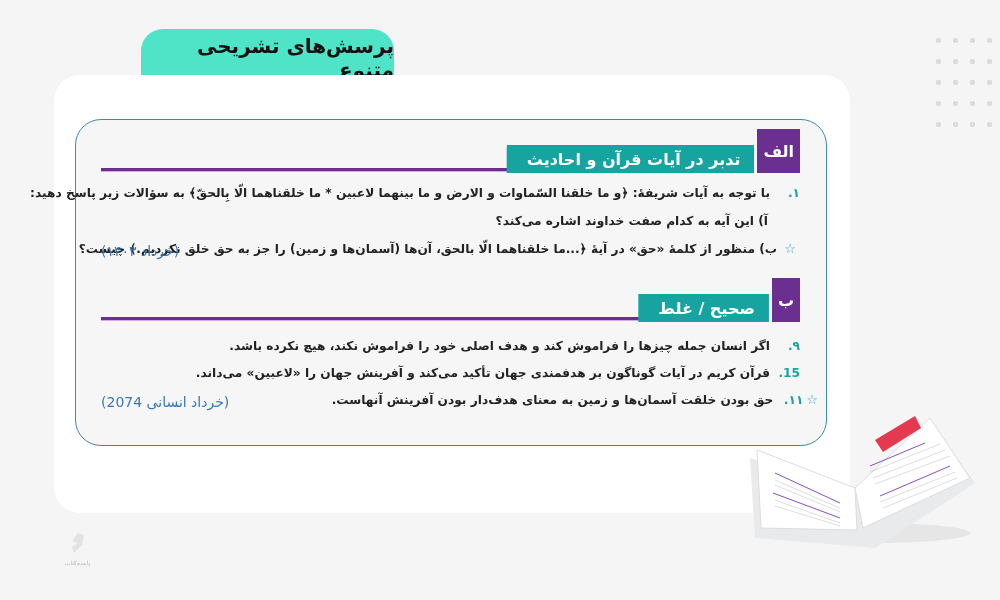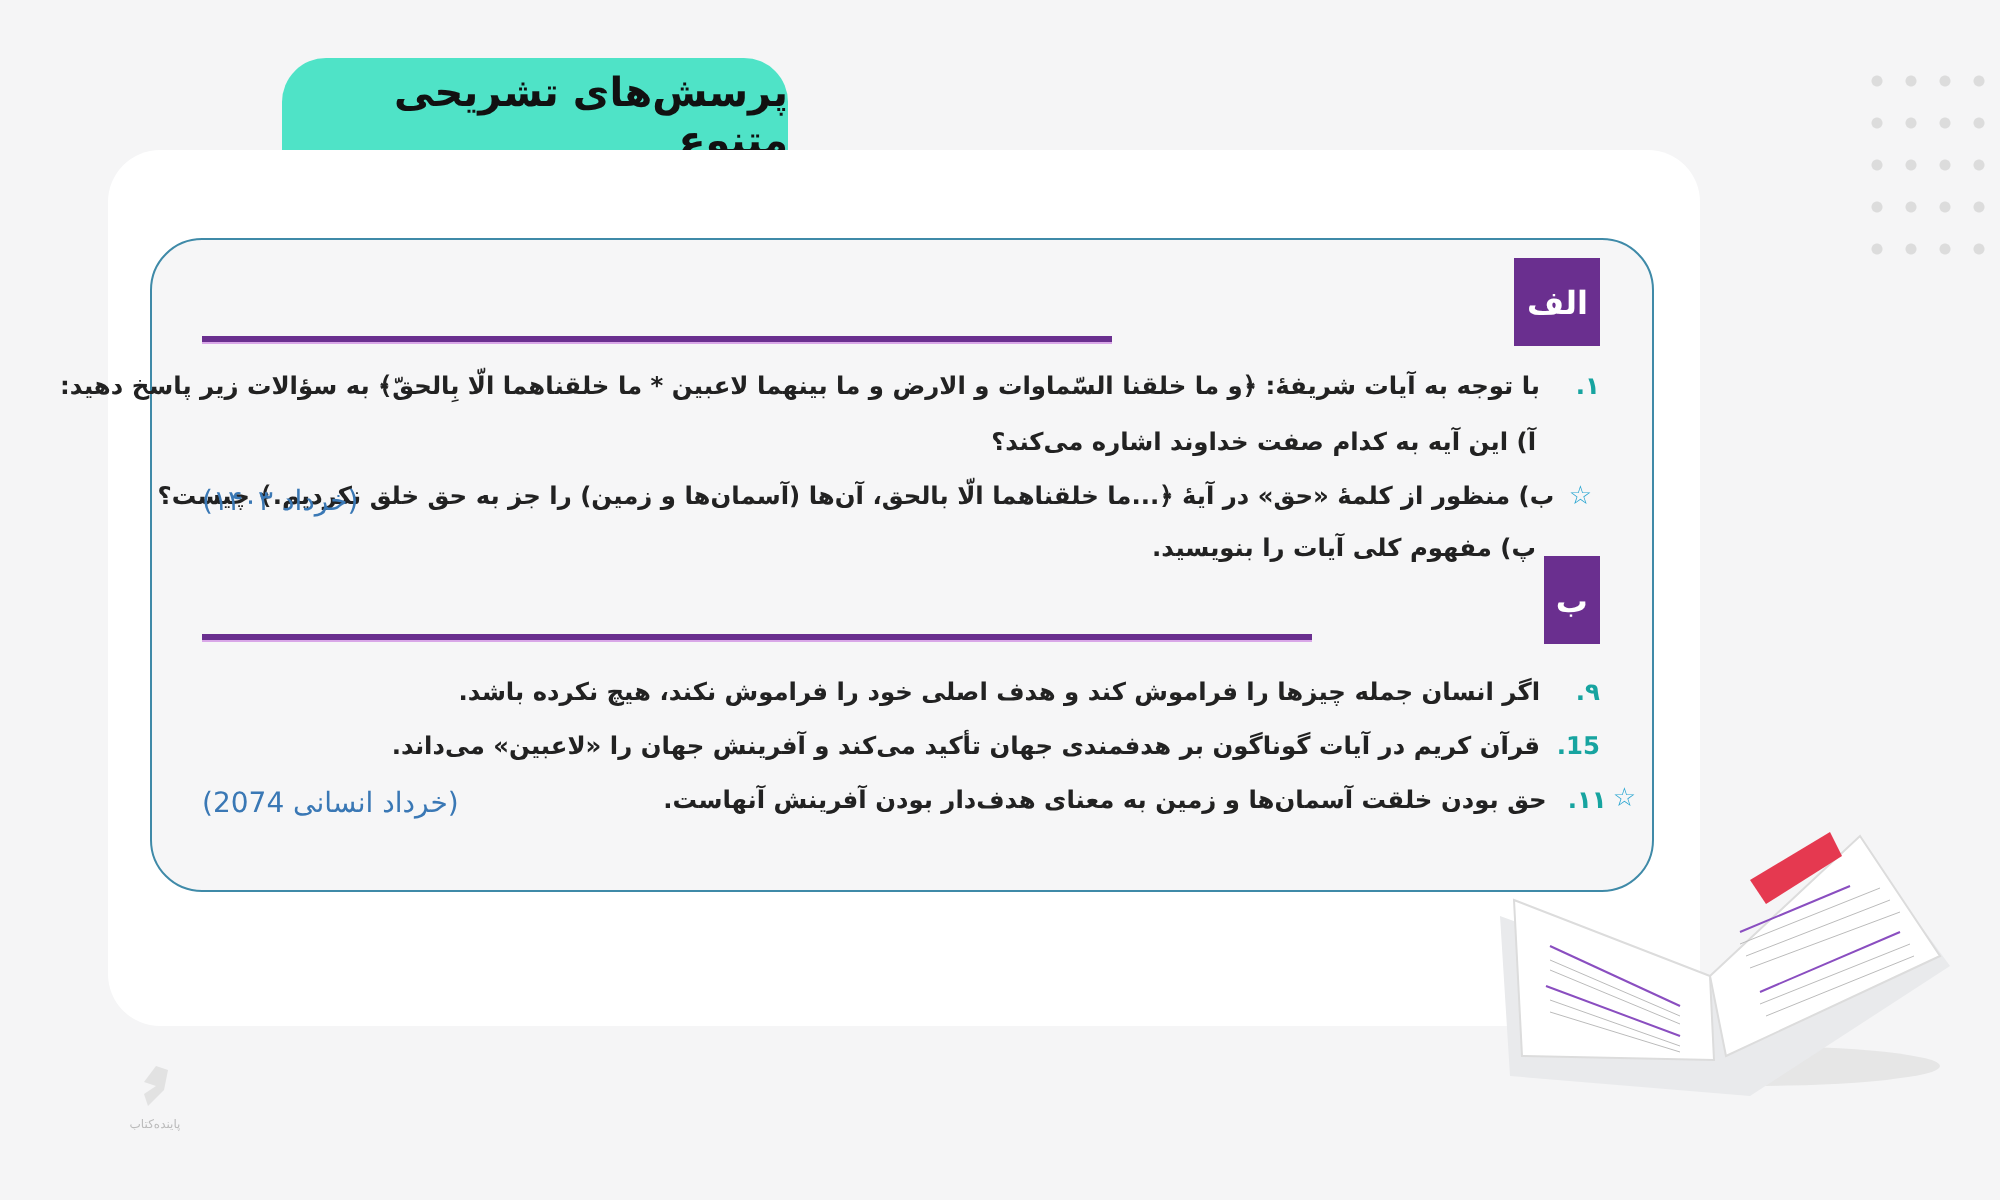--- a/index.html
+++ b/index.html
@@ -80,47 +80,45 @@
   <span>پرسش‌های تشریحی متنوع</span>
 </div>
 
 <div class="card"></div>
 
 <div class="panel">
 
   <div class="sec-line" style="top:48px; width:455px;"></div>
   <div class="section-head" style="top:23px;">
     <span class="badge-letter">الف</span>
+    <span class="badge-title">تدبر در آیات قرآن و احادیث</span>
   </div>
 
   <div class="q-row" style="top:66px;">
     <span class="q-num">۱.</span>
     <span>با توجه به آیات شریفهٔ: ﴿و ما خلقنا السّماوات و الارض و ما بینهما لاعبین * ما خلقناهما الّا بِالحقّ﴾ به سؤالات زیر پاسخ دهید:</span>
   </div>
 
   <div class="sub" style="top:94px;margin-left:28px;">
     <span>آ)</span>
     <span>این آیه به کدام صفت خداوند اشاره می‌کند؟</span>
   </div>
 
   <div class="sub" style="top:121px; right:30px;">
     <span class="star">☆</span>
     <span>ب)</span>
     <span>منظور از کلمهٔ «حق» در آیهٔ ﴿...ما خلقناهما الّا بالحق، آن‌ها (آسمان‌ها و زمین) را جز به حق خلق نکردیم.﴾ چیست؟</span>
   </div>
   <div class="source" style="left:25px; top:123px;">(خرداد ۱۴۰۳)</div>
 
-  <div class="sub" style="top:147px;">
-    <span>پ)</span>
-    <span>مفهوم کلی آیات را بنویسید.</span>
-  </div>
 
   <div class="sec-line" style="top:197px; width:555px;"></div>
   <div class="section-head" style="top:172px;">
     <span class="badge-letter">ب</span>
+    <span class="badge-title">صحیح / غلط</span>
   </div>
 
   <div class="q-row" style="top:219px;">
     <span class="q-num">۹.</span>
     <span>اگر انسان جمله چیزها را فراموش کند و هدف اصلی خود را فراموش نکند، هیچ نکرده باشد.</span>
   </div>
 
   <div class="q-row" style="top:246px;">
     <span class="q-num">15.</span>
     <span>قرآن کریم در آیات گوناگون بر هدفمندی جهان تأکید می‌کند و آفرینش جهان را «لاعبین» می‌داند.</span>

